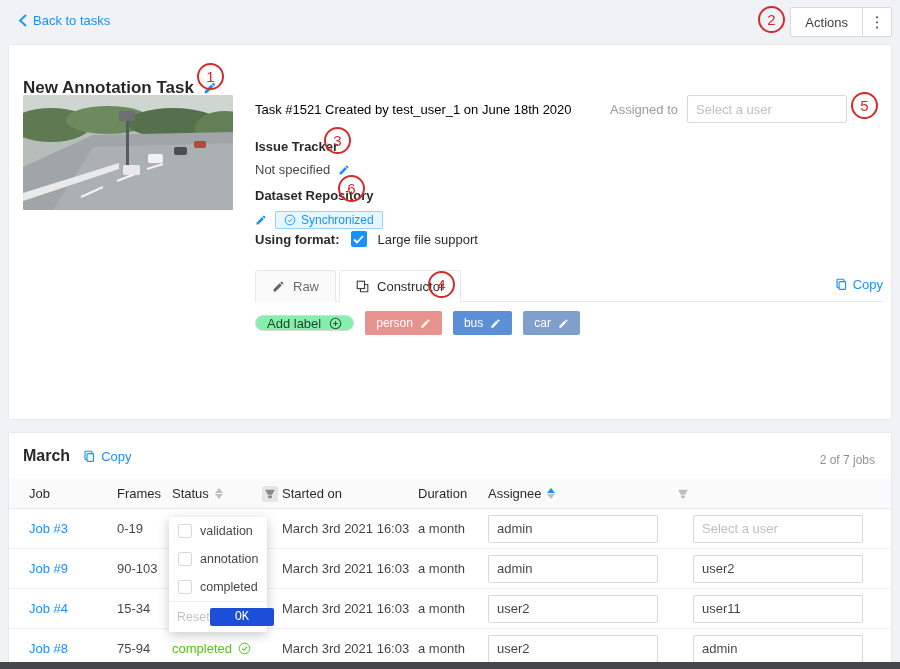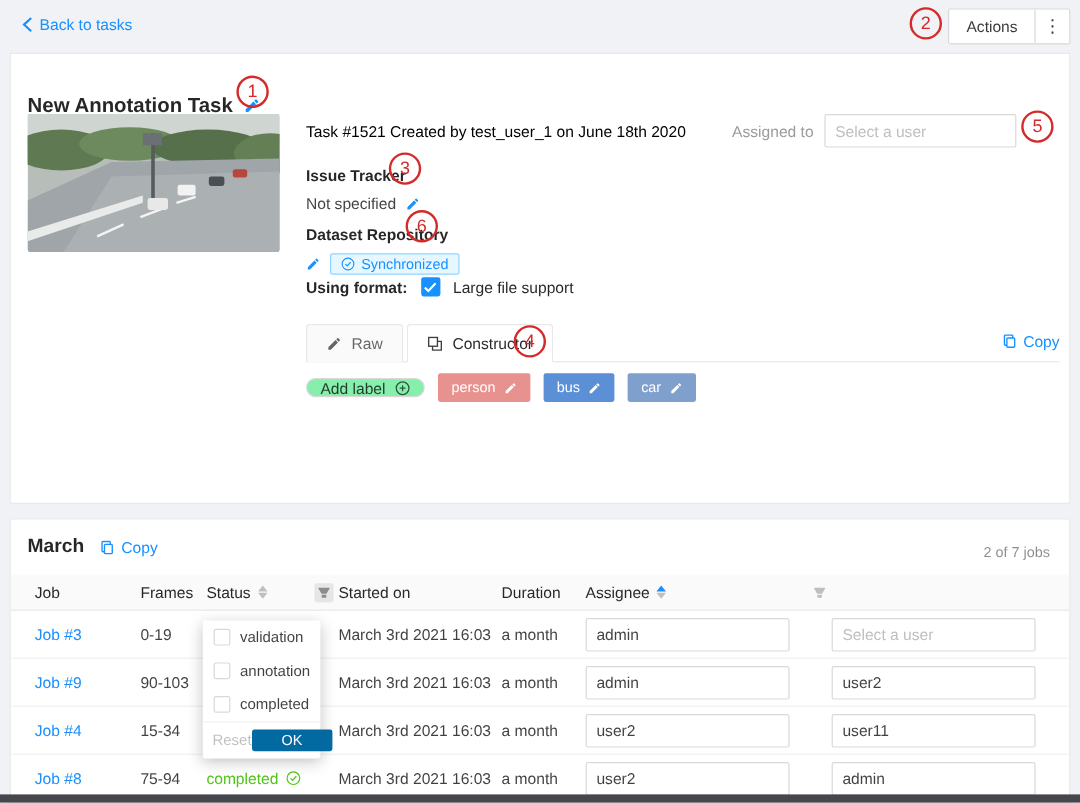--- a/index.html
+++ b/index.html
@@ -116,22 +116,22 @@
   .cc-green { width:13px; height:13px; }
 
   .filter-dd { position:absolute; left:160px; top:84px; width:98px; background:#fff;
     border-radius:2px; box-shadow:0 3px 12px rgba(0,0,0,.22); z-index:5; }
   .fopt { display:flex; align-items:center; gap:8px; padding:7px 9px; font-size:12.5px;
     color:rgba(0,0,0,.75); cursor:pointer; }
   .fcb { width:14px; height:14px; border:1px solid #d9d9d9; border-radius:2px; background:#fff; flex:none; }
   .ffoot { border-top:1px solid #f0f0f0; display:flex; align-items:center; justify-content:space-between;
     padding:6px 8px; }
   .reset-lbl { font-size:12.5px; color:rgba(0,0,0,.25); cursor:default; }
-  .ok-btn { background:#0369a1; color:#fff; font-size:12px; padding:2px 25px; border-radius:2px;
-    border:none; cursor:pointer; font-family:Liberation Sans, sans-serif; }
+  .ok-btn { background:#1d4ed8; color:#fff; font-size:12px; padding:2px 25px; border-radius:2px;
+    border:none; cursor:pointer; font-family:Liberation Mono, monospace; }
 
   .bottom-bar { position:absolute; left:0; bottom:0; width:900px; height:7px; background:#46464d; z-index:9; }
 
   
   .ann { position:absolute; width:27px; height:27px; border:2px solid #d42a2a; border-radius:50%;
     color:#d42a2a; font-size:15px; display:flex; align-items:center; justify-content:center; z-index:10; }
   .ann1 { left:197px; top:63px; }
   .ann2 { left:758px; top:6px; }
   .ann3 { left:324px; top:127px; }
   .ann4 { left:428px; top:271px; }

